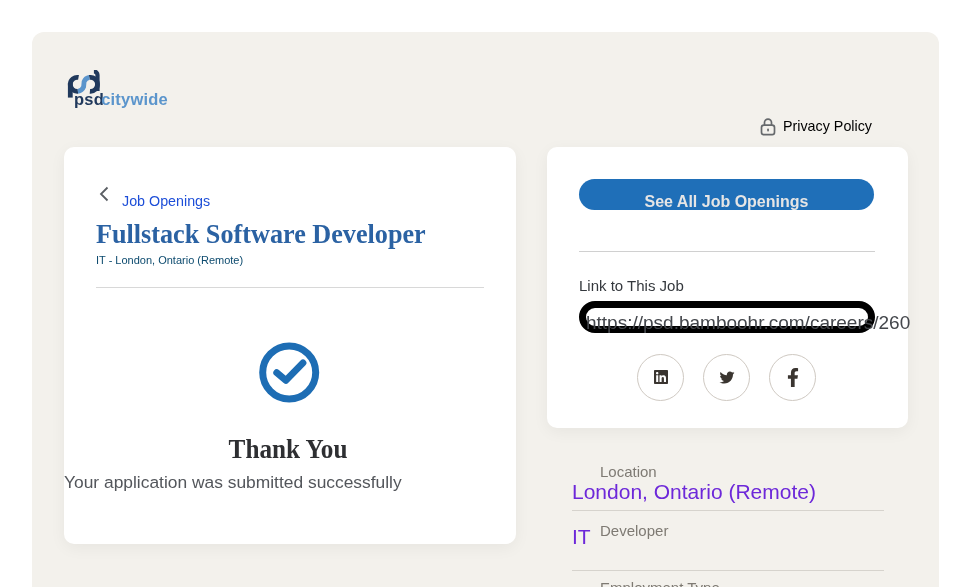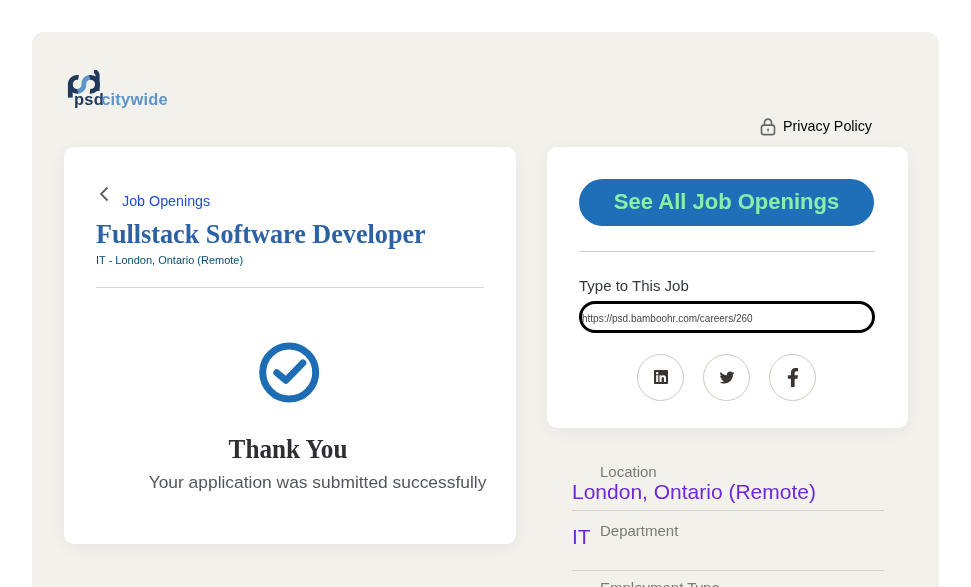--- a/index.html
+++ b/index.html
@@ -13,28 +13,28 @@
   .rightcard { left:547px; top:147px; width:361px; height:281px; }
   .backlink { left:122px; top:193px; font-size:14.3px; color:#1d4ed8; }
   h1 { left:96px; top:219px; font-family:"Liberation Serif", serif;
     font-weight:bold; font-size:27px; color:#2b62a3; white-space:nowrap;
     transform:scaleX(0.97); transform-origin:left; }
   .subtitle { left:96px; top:254px; font-size:11px; color:#0c4a6e; }
   .divider { height:1px; background:#d8d8d8; }
   .thank { left:62px; top:432.5px; width:452px; text-align:center;
     font-family:"Liberation Serif", serif; font-weight:bold; font-size:28px; color:#2e2f32;
     transform:scaleX(0.90); }
-  .msg { left:64px; top:472px; width:507px; text-align:center; font-size:17.4px; color:#53565b; }
-  .btn { left:579px; top:179px; width:295px; height:47px; background:#1f6fb8;
-    border-radius:24px; color:#86efac; font-weight:bold; font-size:22px;
+  .msg { left:64px; top:472px; width:507px; font-size:17.4px; color:#53565b; }
+  .btn { left:579px; top:179px; width:295px; height:31px; background:#1f6fb8;
+    border-radius:24px; color:#e5e5e5; font-weight:bold; font-size:16px;
     text-align:center; line-height:46px; }
   .linklabel { left:579px; top:277px; font-size:15px; color:#34383d; }
   .urlbox { left:579px; top:301px; width:296px; height:32px; background:#fff;
-    border:3px solid #000000; border-radius:16px; text-align:left;
-    font-size:10px; color:#44474c; line-height:30px; }
+    border:7px solid #000000; border-radius:16px; text-align:right;
+    font-size:19px; color:#44474c; line-height:30px; }
   .soc { width:47px; height:47px; border-radius:50%; background:#fff;
     border:1px solid #cfc9c2; top:354px; }
   .privacy { left:783px; top:118px; font-size:14.3px; color:#000000; }
   .info-label { font-size:15px; color:#7e7a73;margin-left:28px; }
   .info-value { font-size:21px; font-weight:normal; color:#6d28d9; }
 </style>
 </head>
 <body>
 <div class="abs container"></div>
 
@@ -69,21 +69,21 @@
 <svg class="abs" style="left:259px; top:342px;" width="61" height="61" viewBox="0 0 61 61">
   <circle cx="30.2" cy="30.5" r="26.5" fill="none" stroke="#1d6db4" stroke-width="7"></circle>
   <path d="M 17.7 30.6 L 26.9 38.4 L 44 20.9" fill="none" stroke="#1d6db4" stroke-width="6.8" stroke-linecap="round" stroke-linejoin="round"></path>
 </svg>
 <div class="abs thank">Thank You</div>
 <div class="abs msg">Your application was submitted successfully</div>
 
 <div class="abs card rightcard"></div>
 <div class="abs btn">See All Job Openings</div>
 <div class="abs divider" style="left:579px; top:251px; width:296px; background:#d0d0d0;"></div>
-<div class="abs linklabel">Type to This Job</div>
+<div class="abs linklabel">Link to This Job</div>
 <div class="abs urlbox">https://psd.bamboohr.com/careers/260</div>
 
 <div class="abs soc" style="left:637px;"></div>
 <div class="abs soc" style="left:703px;"></div>
 <div class="abs soc" style="left:769px;"></div>
 
 <svg class="abs" style="left:653px; top:369px;" width="16" height="16" viewBox="0 0 448 512">
   <path fill="#3a3530" d="M416 32H31.9C14.3 32 0 46.5 0 64.3v383.4C0 465.5 14.3 480 31.9 480H416c17.6 0 32-14.5 32-32.3V64.3c0-17.8-14.4-32.3-32-32.3zM135.4 416H69V202.2h66.5V416zm-33.2-243c-21.3 0-38.5-17.3-38.5-38.5S80.9 96 102.2 96c21.2 0 38.5 17.3 38.5 38.5 0 21.3-17.2 38.5-38.5 38.5zm282.1 243h-66.4V312c0-24.8-.5-56.7-34.5-56.7-34.6 0-39.9 27-39.9 54.9V416h-66.4V202.2h63.7v29.2h.9c8.9-16.8 30.6-34.5 62.9-34.5 67.2 0 79.7 44.3 79.7 101.9V416z"></path>
 </svg>
 
@@ -91,16 +91,16 @@
   <path fill="#3a3530" d="M459.37 151.716c.325 4.548.325 9.097.325 13.645 0 138.72-105.583 298.558-298.558 298.558-59.452 0-114.68-17.219-161.137-47.106 8.447.974 16.568 1.299 25.34 1.299 49.055 0 94.213-16.568 130.274-44.832-46.132-.975-84.792-31.188-98.112-72.772 6.498.974 12.995 1.624 19.818 1.624 9.421 0 18.843-1.3 27.614-3.573-48.081-9.747-84.143-51.98-84.143-102.985v-1.299c13.969 7.797 30.214 12.67 47.431 13.319-28.264-18.843-46.781-51.005-46.781-87.391 0-19.492 5.197-37.36 14.294-52.954 51.655 63.675 129.3 105.258 216.365 109.807-1.624-7.797-2.599-15.918-2.599-24.04 0-57.828 46.782-104.934 104.934-104.934 30.213 0 57.502 12.67 76.67 33.137 23.715-4.548 46.456-13.32 66.599-25.34-7.798 24.366-24.366 44.833-46.132 57.827 21.117-2.273 41.584-8.122 60.426-16.243-14.292 20.791-32.161 39.308-52.628 54.253z"></path>
 </svg>
 
 <svg class="abs" style="left:787px; top:368px;" width="12" height="19" viewBox="0 0 320 512">
   <path fill="#3a3530" d="M279.14 288l14.22-92.66h-88.91v-60.13c0-25.35 12.42-50.06 52.24-50.06h40.42V6.26S260.43 0 225.36 0c-73.22 0-121.08 44.38-121.08 124.72v70.62H22.89V288h81.39v224h100.17V288z"></path>
 </svg>
 
 <div class="abs info-label" style="left:572px; top:463px;">Location</div>
 <div class="abs info-value" style="left:572px; top:480px;">London, Ontario (Remote)</div>
 <div class="abs divider" style="left:572px; top:510px; width:312px; background:#d6d3cd;"></div>
-<div class="abs info-label" style="left:572px; top:521.5px;">Department</div>
+<div class="abs info-label" style="left:572px; top:521.5px;">Developer</div>
 <div class="abs info-value" style="left:572px; top:525px;">IT</div>
 <div class="abs divider" style="left:572px; top:570px; width:312px; background:#d6d3cd;"></div>
 <div class="abs info-label" style="left:572px; top:579px;">Employment Type</div>
 
 </body></html>

